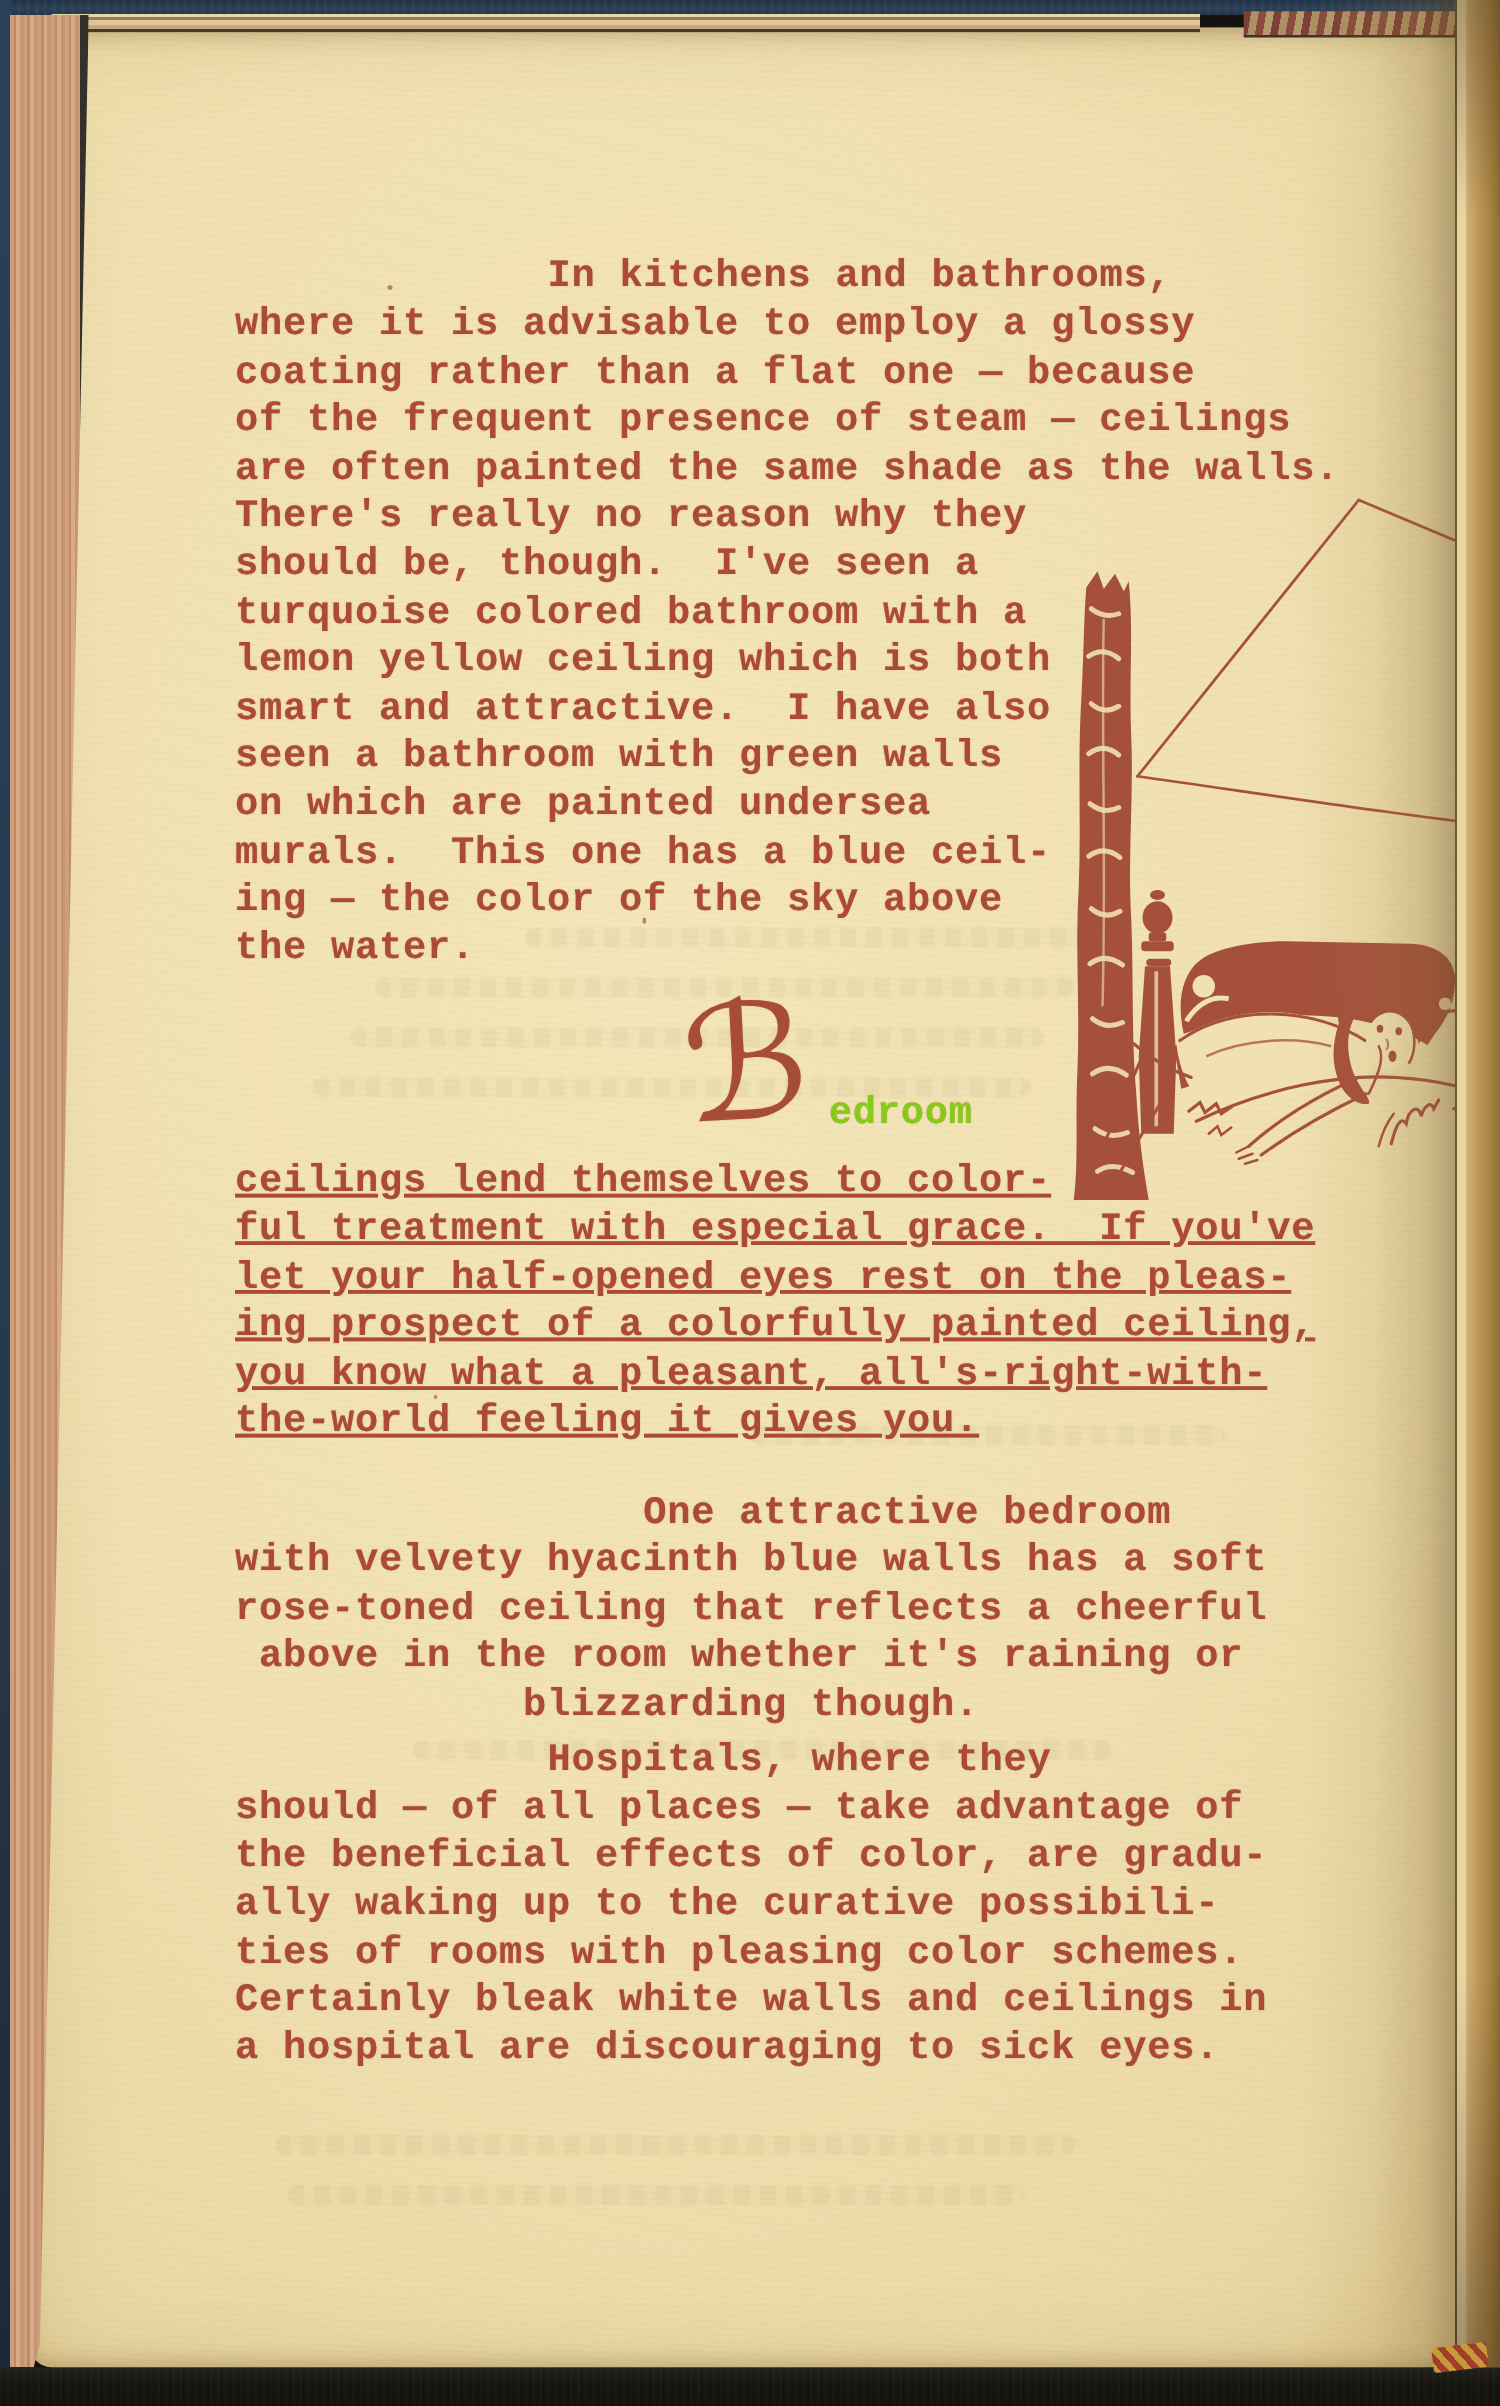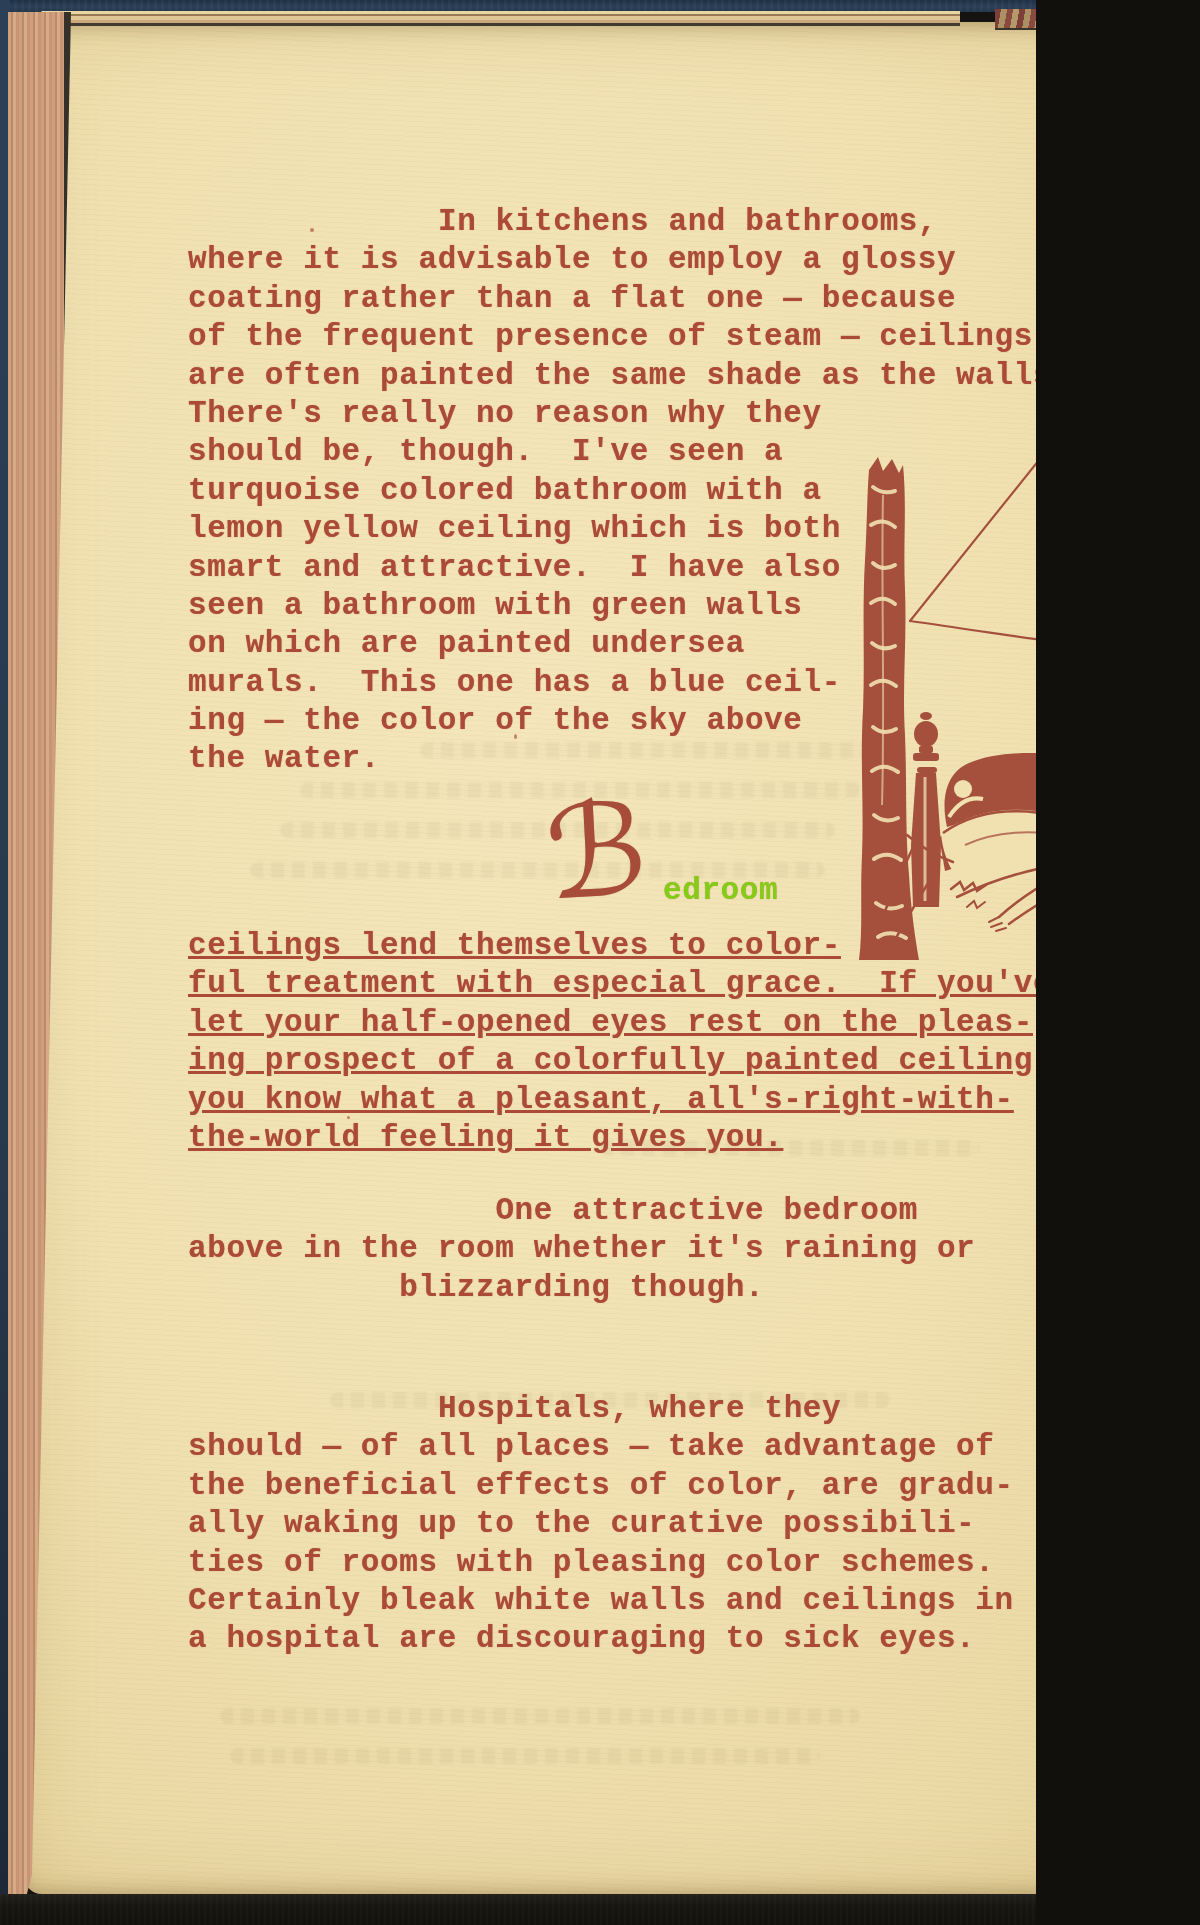--- a/index.html
+++ b/index.html
@@ -1,16 +1,16 @@
 <!DOCTYPE html>
 <html><head>
 <meta charset="utf-8">
 <style>
   html,body{margin:0;padding:0;background:#11100d;}
-  #stage{position:relative;width:1036px;height:1925px;overflow:hidden;background:#141310;
+  #stage{position:relative;width:1200px;height:1925px;overflow:hidden;background:#141310;
          font-family:"Liberation Sans",sans-serif;}
 
   
   .top-cloth{position:absolute;left:0;top:0;width:1200px;height:12px;
     background:linear-gradient(#1d3044,#2b4057 55%,#22364a);}
   .top-cloth-texture{position:absolute;left:0;top:0;width:1200px;height:12px;opacity:.5;
     background:repeating-linear-gradient(90deg,rgba(255,255,255,.06) 0 3px,transparent 3px 7px);}
   .top-edges{position:absolute;left:26px;top:11px;width:934px;height:15px;
     background:linear-gradient(#e8d6a5 0 3px,#9a7a52 3px 5px,#e0c697 5px 9px,#caa87b 9px 12px,#403b31 12px 15px);
     clip-path:polygon(16px 0,100% 0,100% 100%,0 100%);}
@@ -98,21 +98,21 @@
   <div class="stray-dot" style="left:310px;top:228px;width:4px;height:4px;"></div>
   <div class="stray-dot" style="left:514px;top:734px;width:3px;height:5px;"></div>
   <div class="stray-dot" style="left:347px;top:1116px;width:3px;height:3px;"></div>
 
   <div class="para" id="para1"><div class="tline indent">In kitchens and bathrooms,</div><div class="tline">where it is advisable to employ a glossy</div><div class="tline">coating rather than a flat one — because</div><div class="tline">of the frequent presence of steam — ceilings</div><div class="tline">are often painted the same shade as the walls.</div><div class="tline">There's really no reason why they</div><div class="tline">should be, though.  I've seen a</div><div class="tline">turquoise colored bathroom with a</div><div class="tline">lemon yellow ceiling which is both</div><div class="tline">smart and attractive.  I have also</div><div class="tline">seen a bathroom with green walls</div><div class="tline">on which are painted undersea</div><div class="tline">murals.  This one has a blue ceil-</div><div class="tline">ing — the color of the sky above</div><div class="tline">the water.</div></div>
 
   <span class="dropcap">ℬ</span>
   <span class="dropcap-word">edroom</span>
 
   <div class="para" id="para2"><div class="tline">ceilings lend themselves to color-</div><div class="tline">ful treatment with especial grace.  If you've</div><div class="tline">let your half-opened eyes rest on the pleas-</div><div class="tline">ing prospect of a colorfully painted ceiling,</div><div class="tline">you know what a pleasant, all's-right-with-</div><div class="tline">the-world feeling it gives you.</div></div>
-  <div class="para" id="para3"><div class="tline indent">One attractive bedroom</div><div class="tline">above in the room whether it's raining or</div><div class="tline">blizzarding though.</div></div>
+  <div class="para" id="para3"><div class="tline indent">One attractive bedroom</div><div class="tline">with velvety hyacinth blue walls has a soft</div><div class="tline">rose-toned ceiling that reflects a cheerful</div><div class="tline">above in the room whether it's raining or</div><div class="tline">blizzarding though.</div></div>
   <div class="para" id="para4"><div class="tline indent">Hospitals, where they</div><div class="tline">should — of all places — take advantage of</div><div class="tline">the beneficial effects of color, are gradu-</div><div class="tline">ally waking up to the curative possibili-</div><div class="tline">ties of rooms with pleasing color schemes.</div><div class="tline">Certainly bleak white walls and ceilings in</div><div class="tline">a hospital are discouraging to sick eyes.</div></div>
 
   <svg class="illus" viewBox="0 0 356 590" xmlns="http://www.w3.org/2000/svg">
     <g stroke="#a5503d" fill="none" stroke-width="2.2" stroke-linecap="round">
       <path d="M65,246 L242,25"></path>
       <path d="M242,25 L330,62 Q346,72 352,86"></path>
       <path d="M65,246 C150,258 240,272 322,282 Q342,286 356,296"></path>
     </g>
 
     <g>

